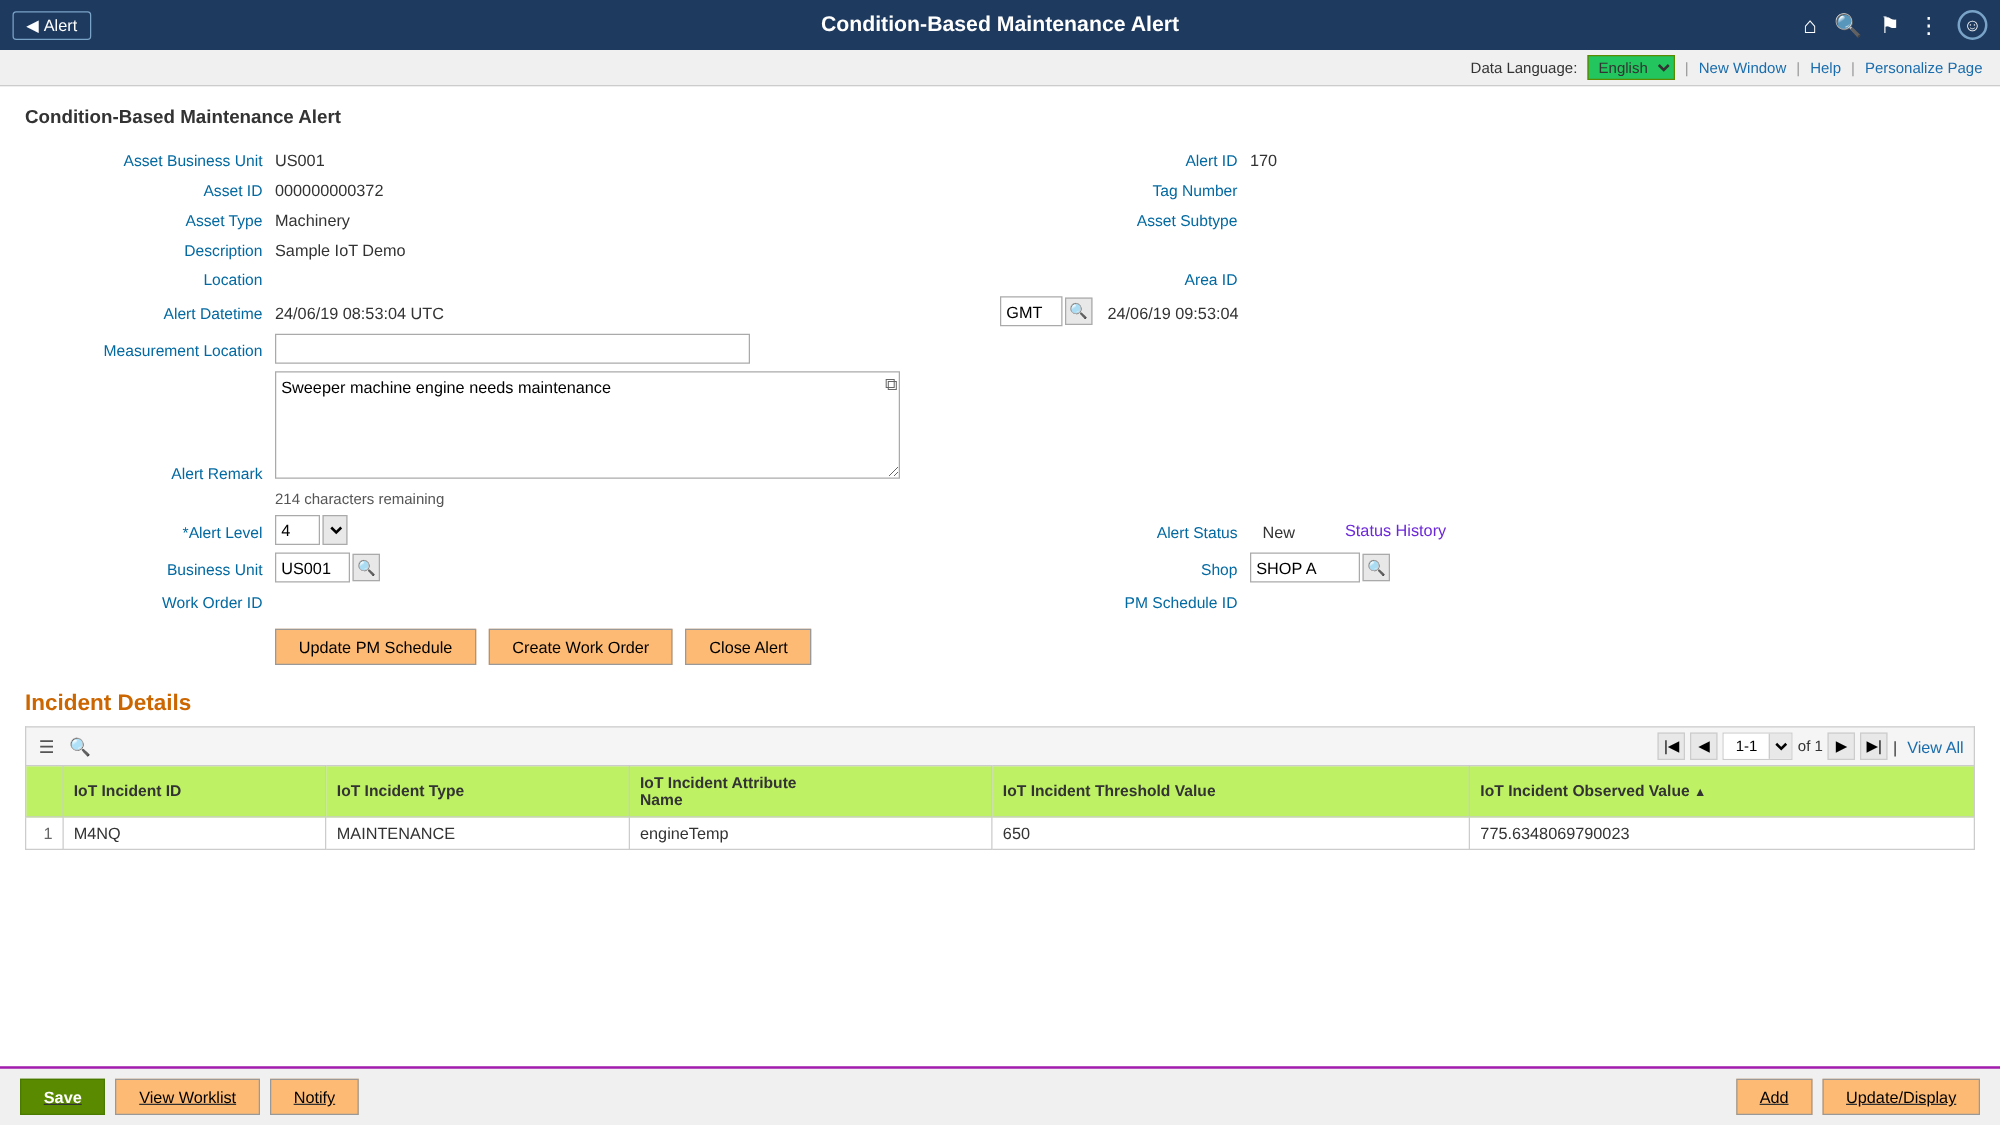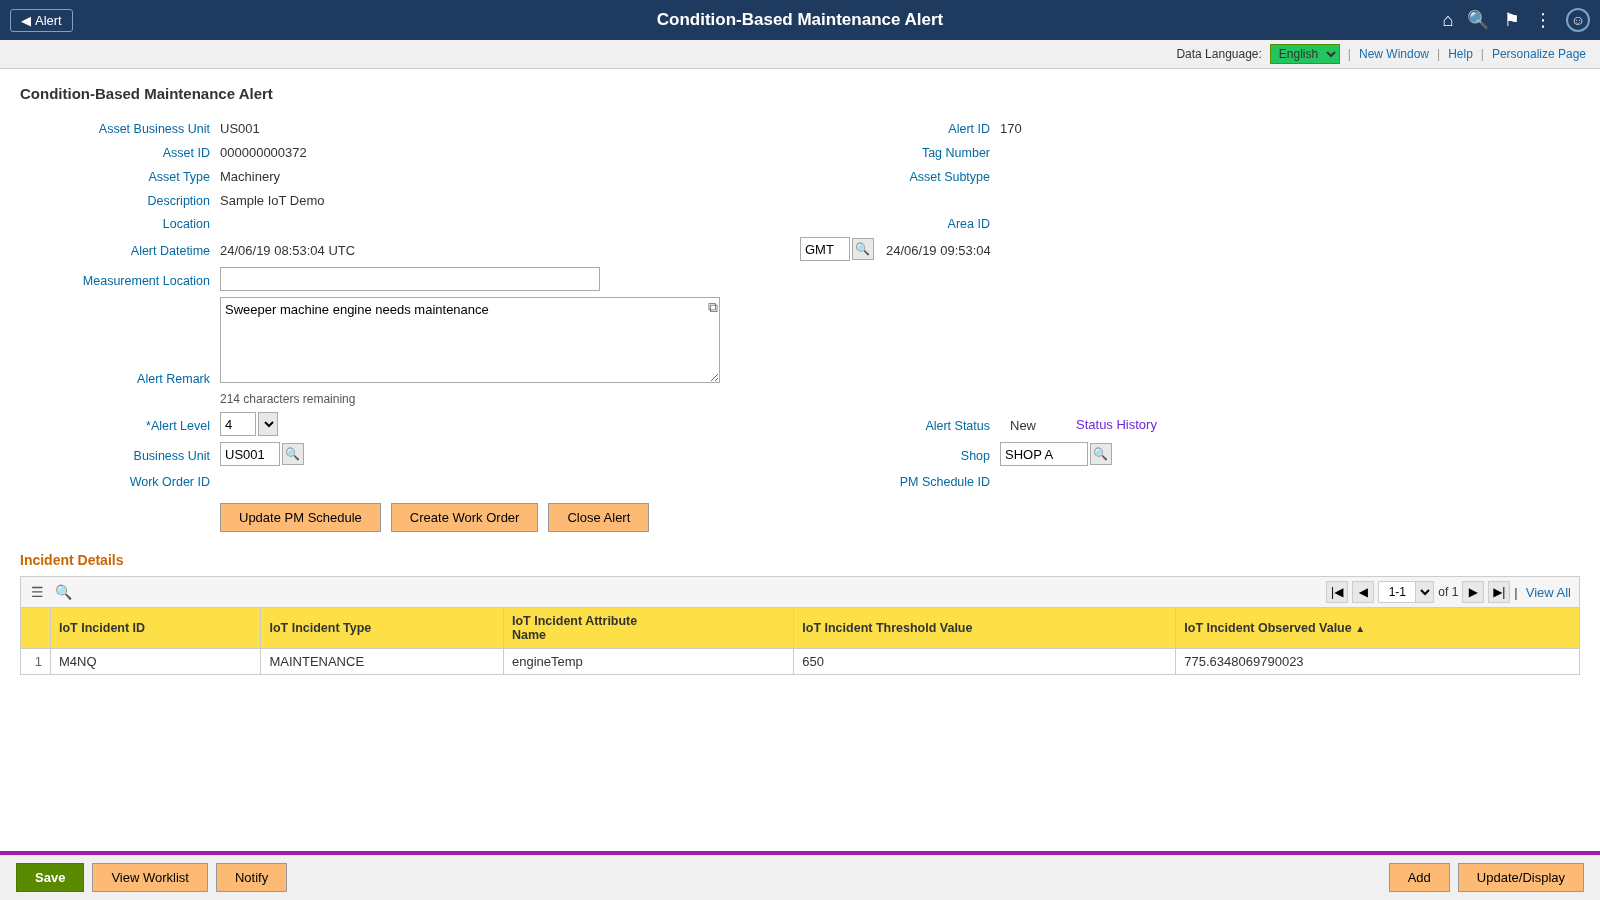--- a/index.html
+++ b/index.html
@@ -187,21 +187,21 @@
       text-decoration: none;
       margin-left: 30px;
     }
 
     
     .incident-section {
       margin-top: 20px;
     }
     .incident-title {
       color: #cc6600;
-      font-size: 14px;
+      font-size: 18px;
       font-weight: bold;
       margin-bottom: 8px;
       margin-top: 20px;
     }
 
     
     .table-toolbar {
       display: flex;
       align-items: center;
       background: #f5f5f5;
@@ -268,21 +268,21 @@
       margin-left: 4px;
     }
 
     
     .data-table {
       width: 100%;
       border-collapse: collapse;
       border: 1px solid #ccc;
     }
     .data-table th {
-      background: #fde047;
+      background: #bef264;
       border: 1px solid #ccc;
       padding: 6px 8px;
       text-align: left;
       font-size: 12.5px;
       font-weight: bold;
       color: #333;
     }
     .data-table td {
       border: 1px solid #ccc;
       padding: 5px 8px;
@@ -291,25 +291,26 @@
     .data-table tr:nth-child(even) td { background: #f8f8f8; }
     .data-table .row-num { color: #666; width: 30px; text-align: right; }
 
     
     .bottom-bar {
       position: fixed;
       bottom: 0;
       left: 0;
       right: 0;
       background: #f0f0f0;
-      border-top: 4px solid #a21caf;
+      border-top: 2px solid #a21caf;
       padding: 8px 16px;
       display: flex;
       align-items: center;
       gap: 8px;
+      text-decoration: underline;
     }
     .bottom-bar .right-btns {
       margin-left: auto;
       display: flex;
       gap: 8px;
       padding-left: 16px;
     }
 
     .sort-icon { font-size: 10px; }
   </style>

